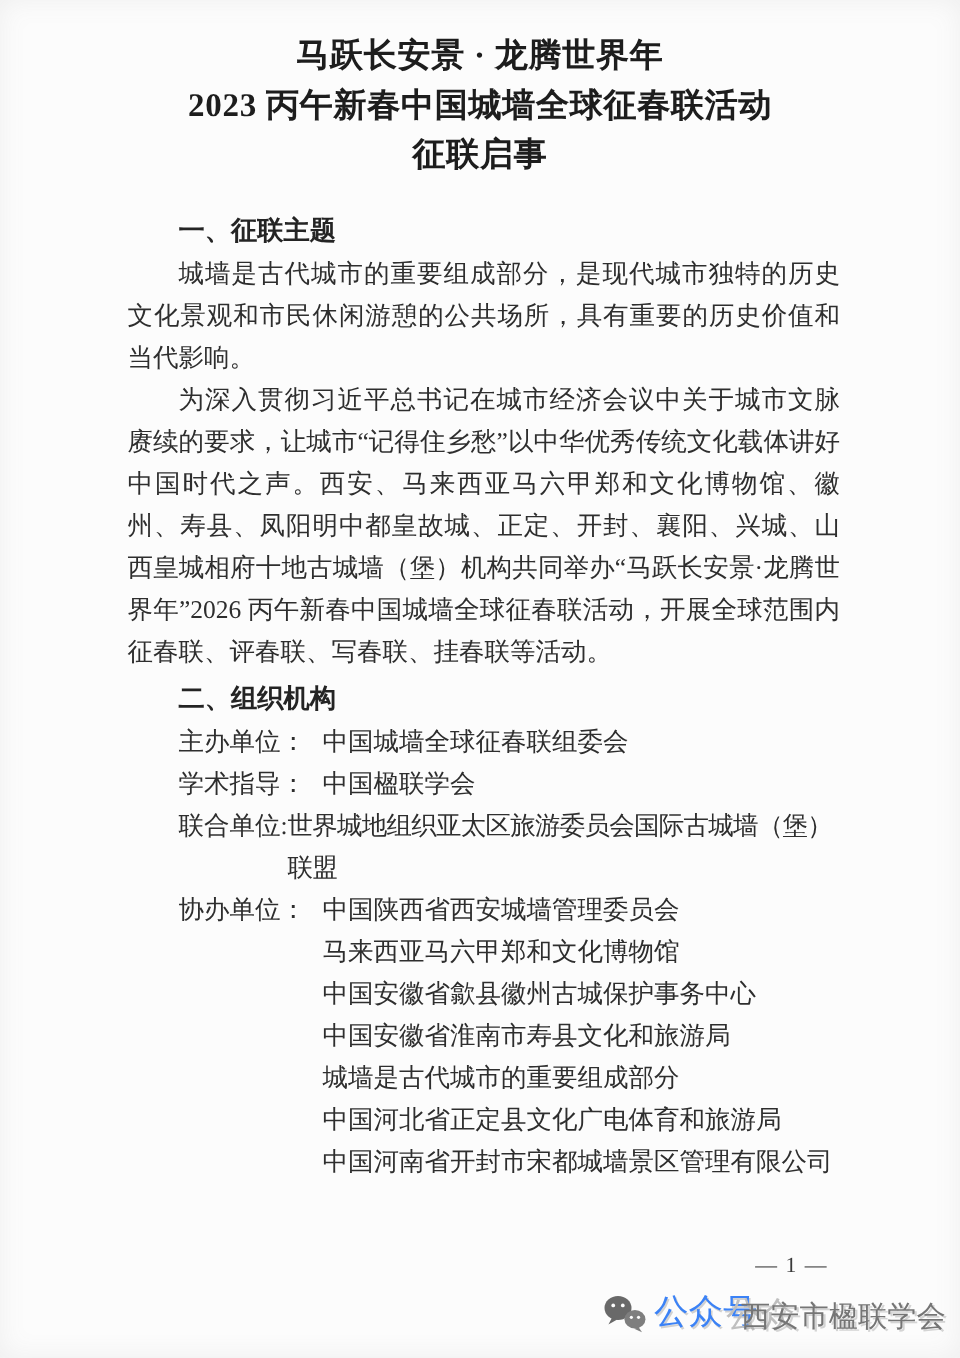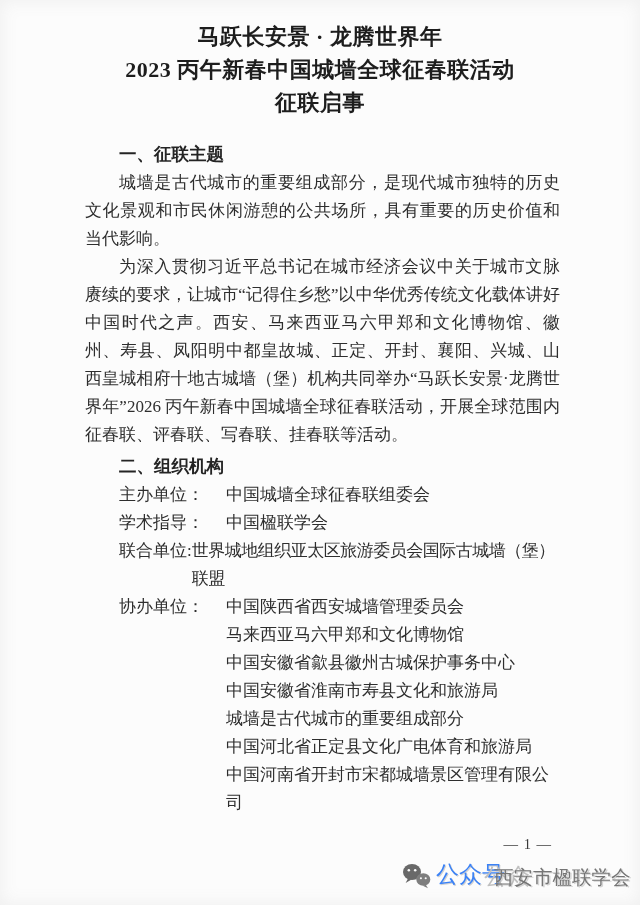--- a/index.html
+++ b/index.html
@@ -55,21 +55,21 @@
   }
   .org-row {
     display: flex;
     align-items: flex-start;
     padding-left: 34px;
     font-size: 17px;
     line-height: 28px;
     color: #2e2e2e;
   }
   .org-label { white-space: nowrap; }
-  .org-label.gap { margin-right: 22px; text-align: center; }
+  .org-label.gap { margin-right: 11px; text-align: center; }
   .org-value { flex: 1; }
   .org-value.joint { letter-spacing: -0.5px; }
   .page-number {
     position: absolute;
     top: 836px;
     right: 88px;
     font-family: "Liberation Serif", serif;
     font-size: 14.5px;
     letter-spacing: 1px;
     color: #3a3a3a;

